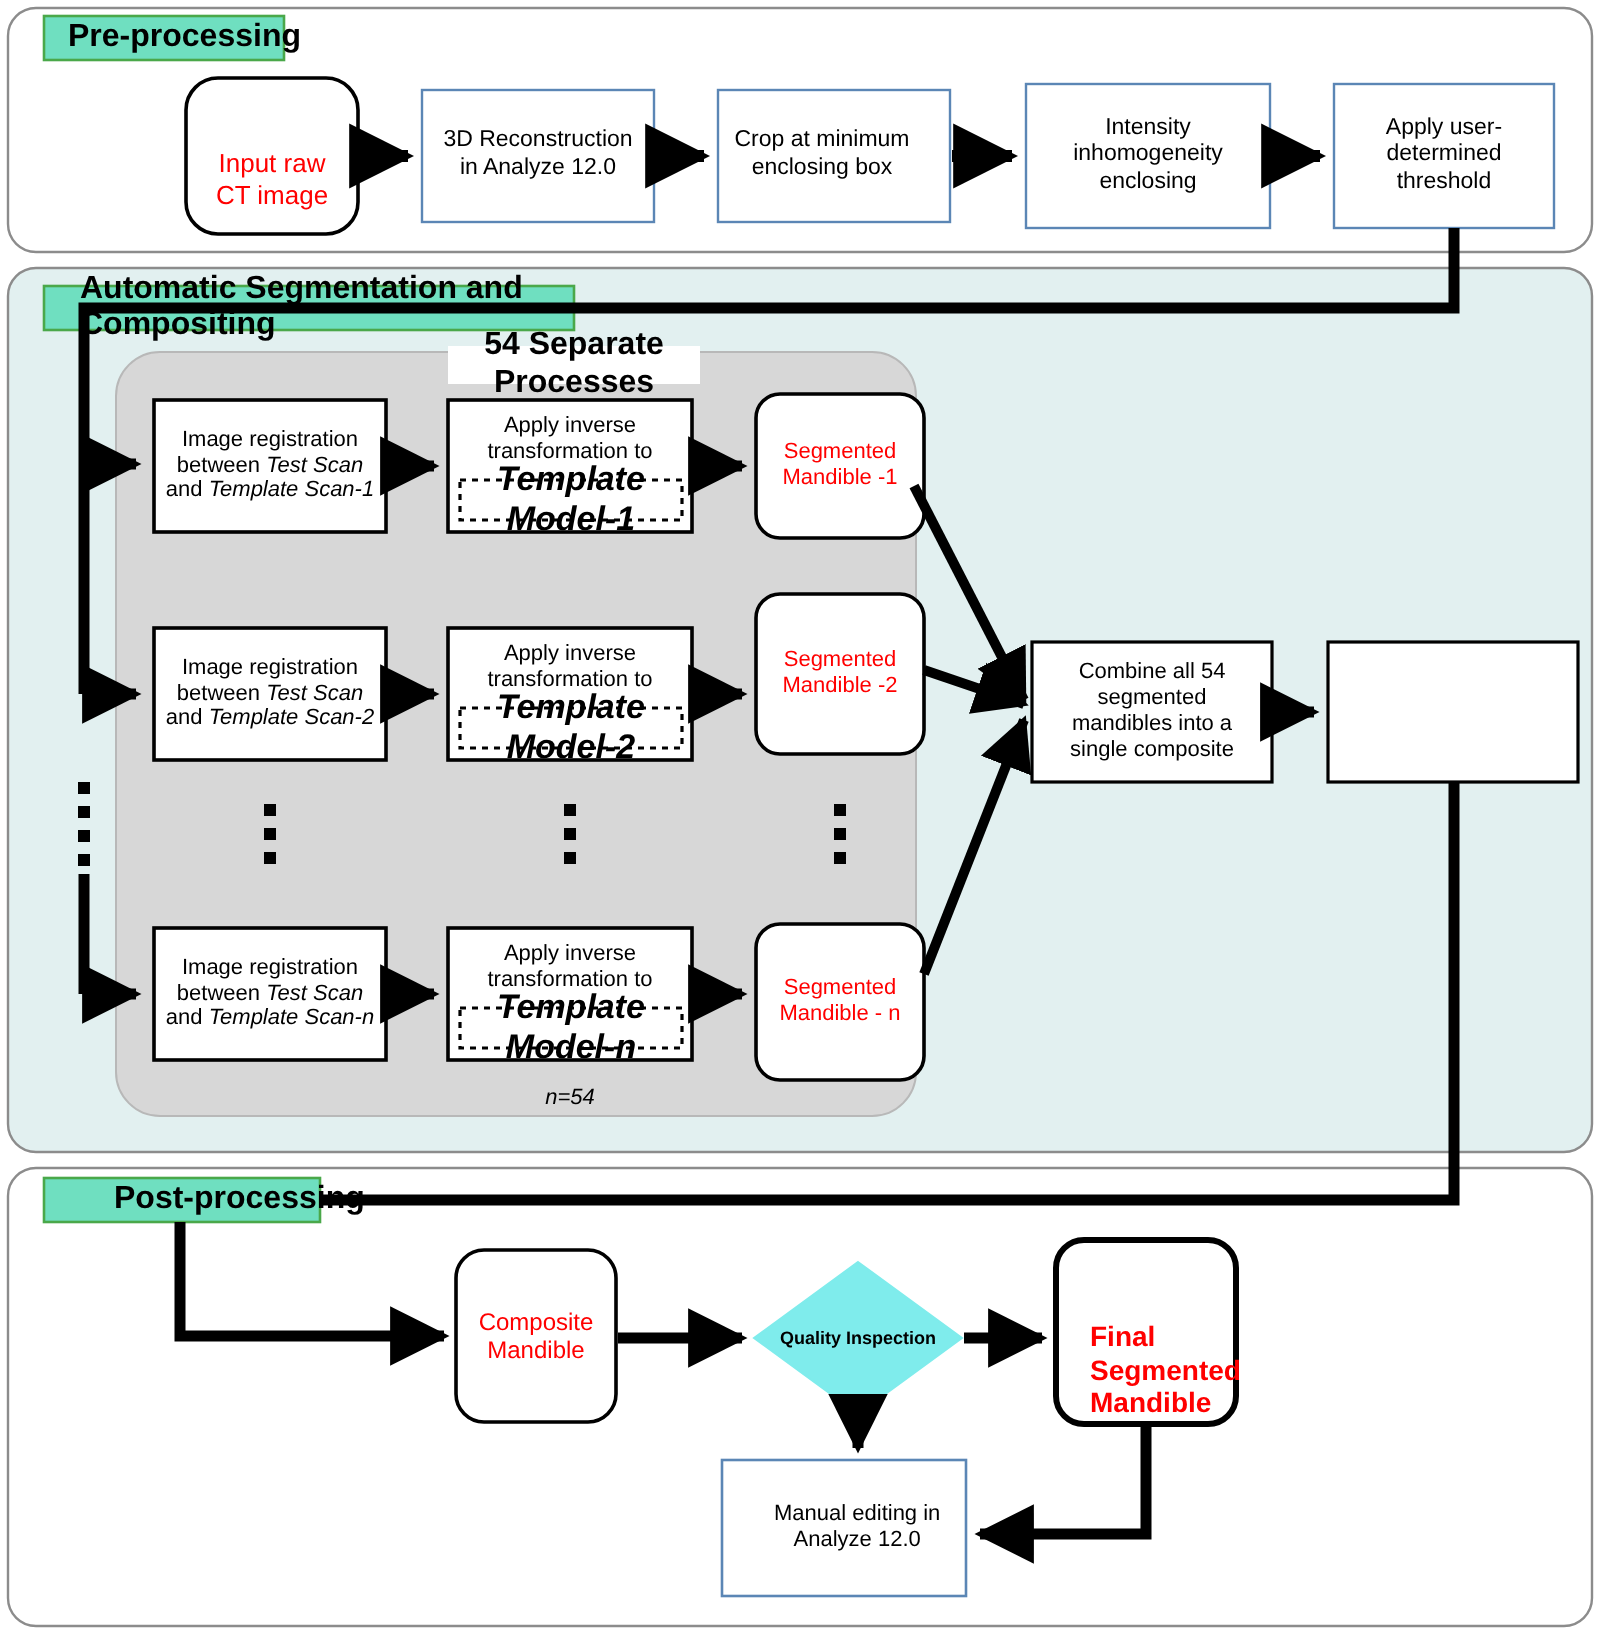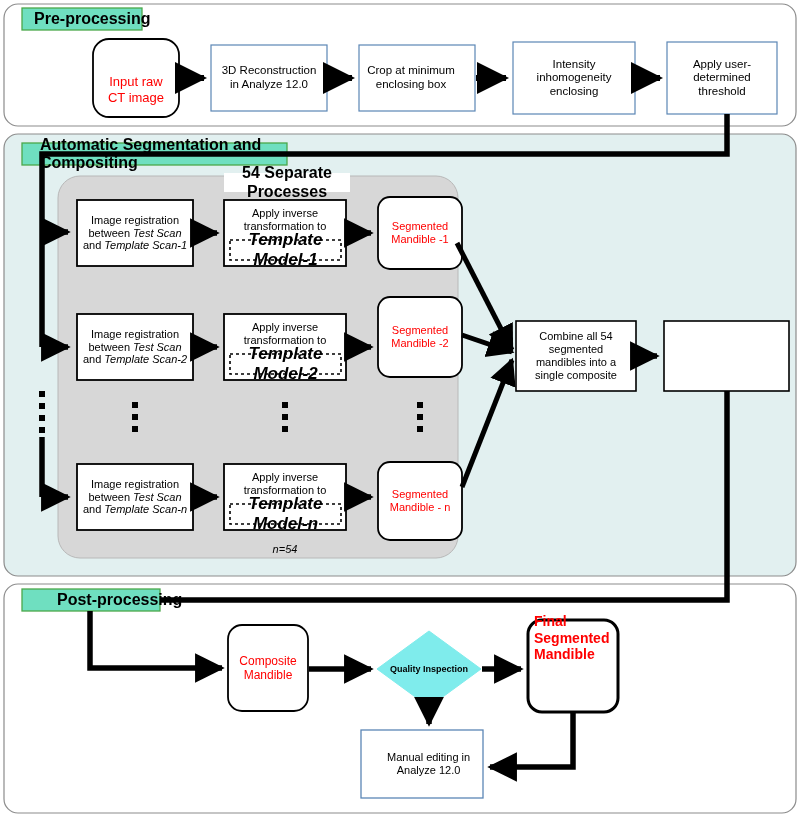--- a/index.html
+++ b/index.html
@@ -232,19 +232,19 @@
 Mandible - n</div>
 
   <div class="node-label fs-11 txt-black" style="left:516px; top:321px; width:120px; height:70px; white-space:pre-line;">Combine all 54
 segmented
 mandibles into a
 single composite</div>
 
   <div class="node-label fs-12 txt-red" style="left:228px; top:625px; width:80px; height:86px; white-space:pre-line;">Composite
 Mandible</div>
   <div class="node-label fs-9b txt-black" style="left:379px; top:661px; width:100px; height:16px;">Quality Inspection</div>
-  <div class="node-label fs-14b txt-red" style="left:528px; top:592px; width:78px; height:92px; white-space:pre-line; align-items:center; justify-content:flex-start; padding-left:6px; text-align:left;">Final
+  <div class="node-label fs-14b txt-red" style="left:528px; top:639px; width:78px; height:92px; white-space:pre-line; align-items:center; justify-content:flex-start; padding-left:17px; text-align:left;">Final
 Segmented
 Mandible</div>
   <div class="node-label fs-11 txt-black" style="left:361px; top:730px; width:122px; height:68px; white-space:pre-line; justify-content:flex-start; padding-left:26px; text-align:center;">Manual editing in
 Analyze 12.0</div>
 
 </div>
 
 </body></html>

